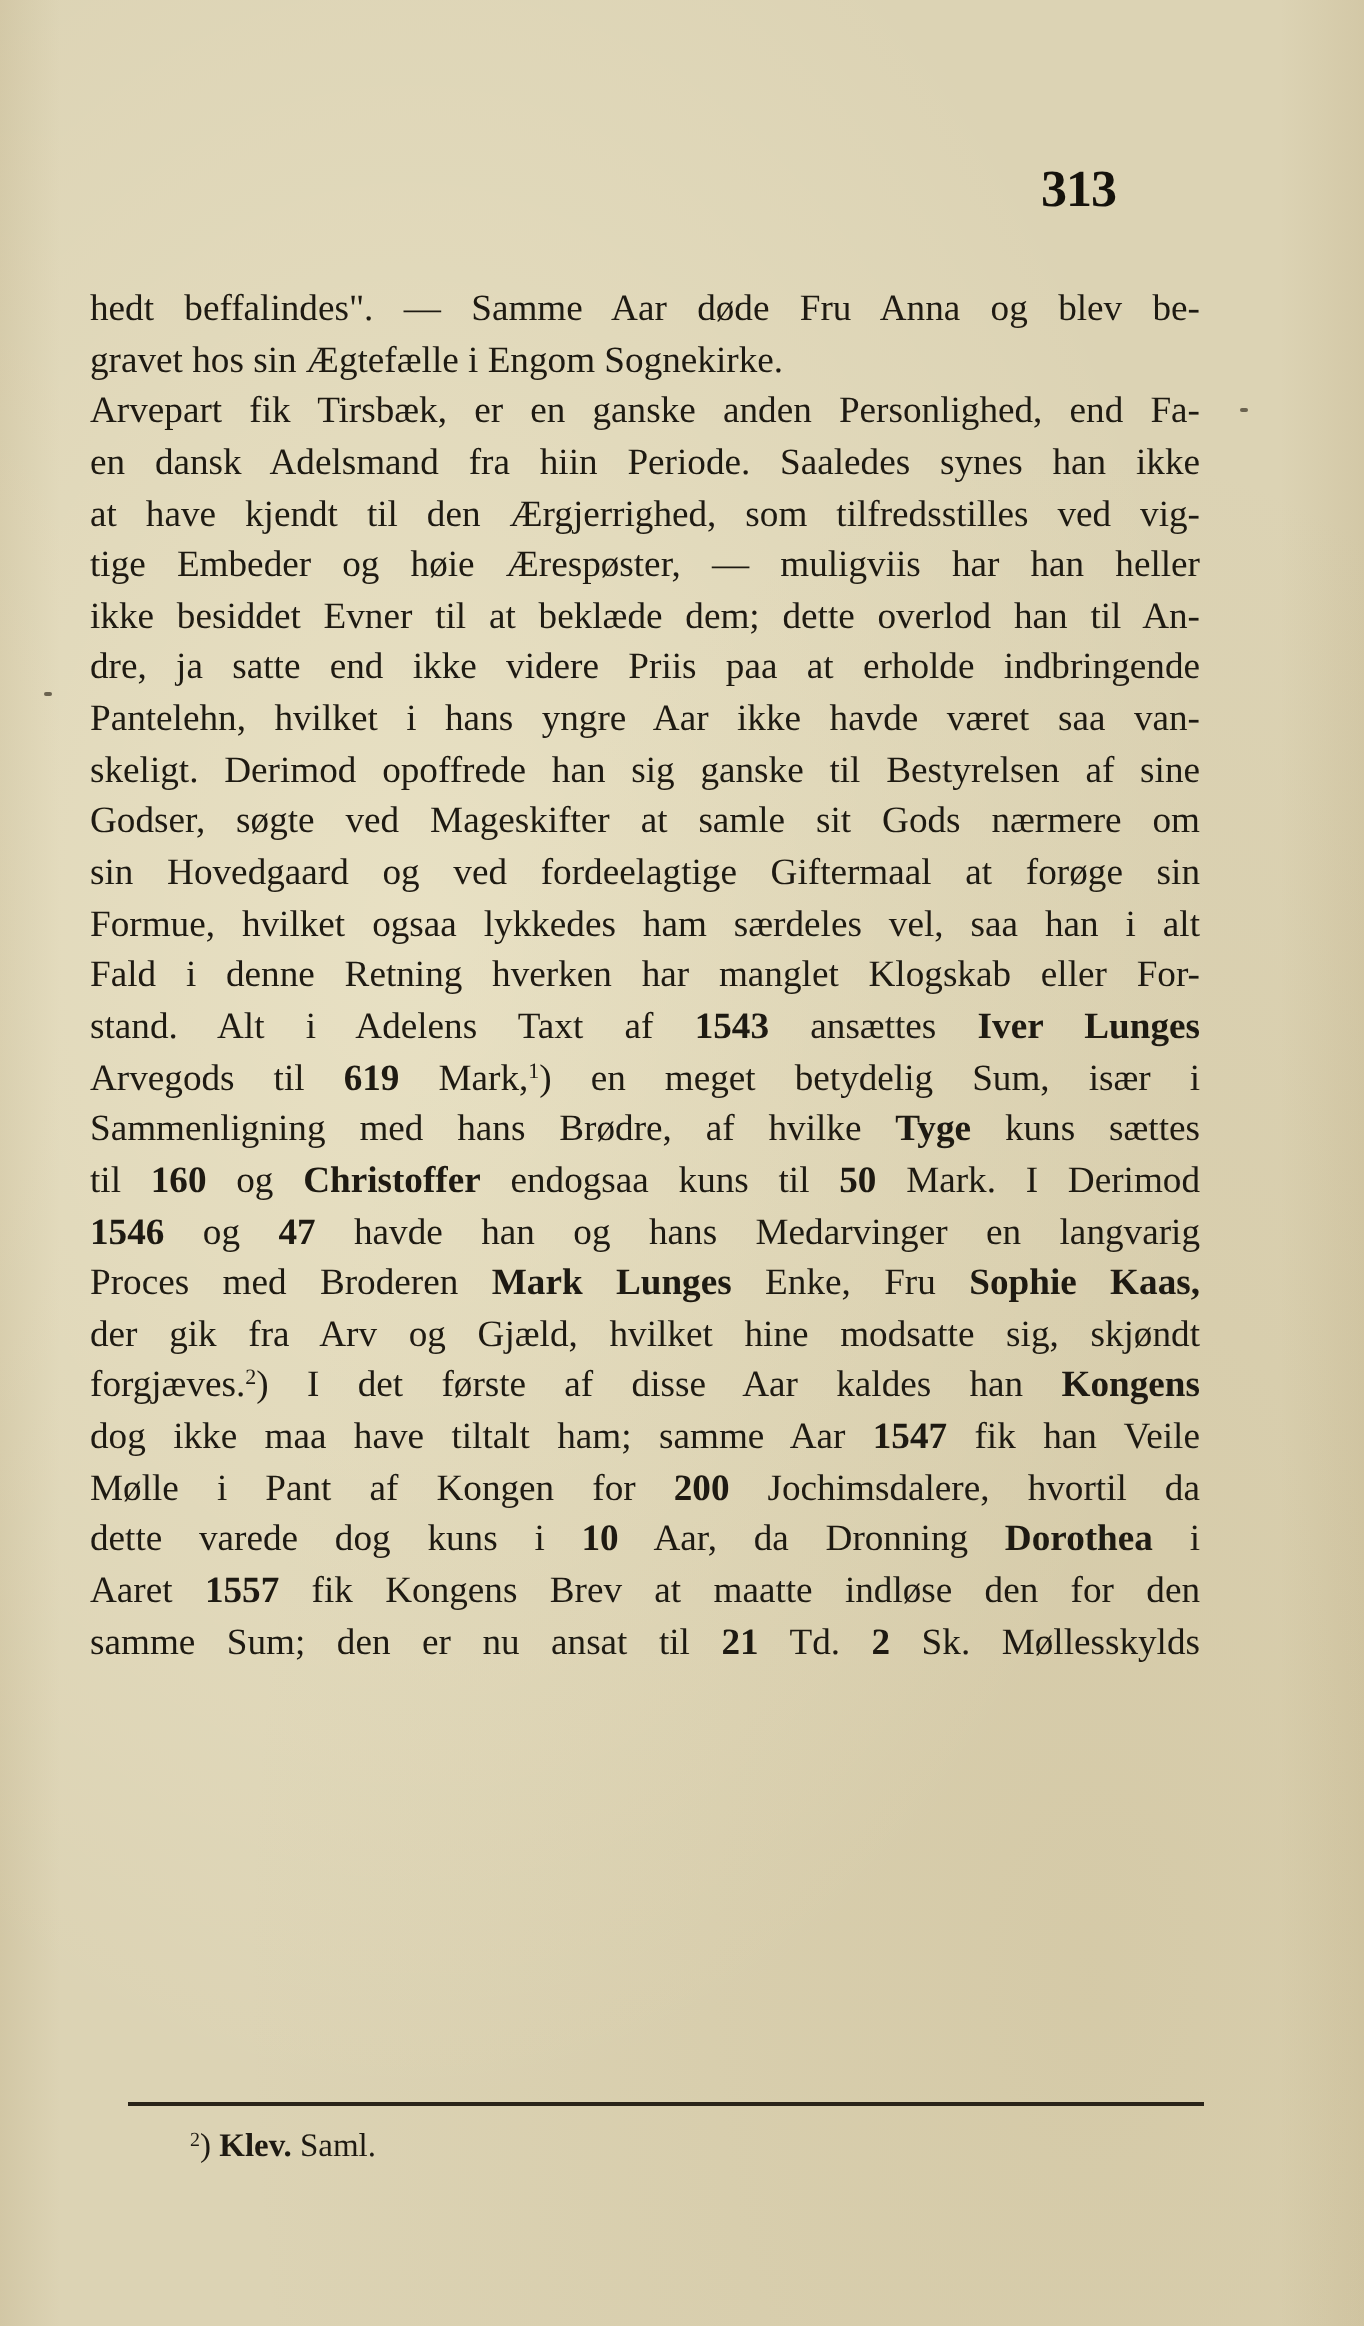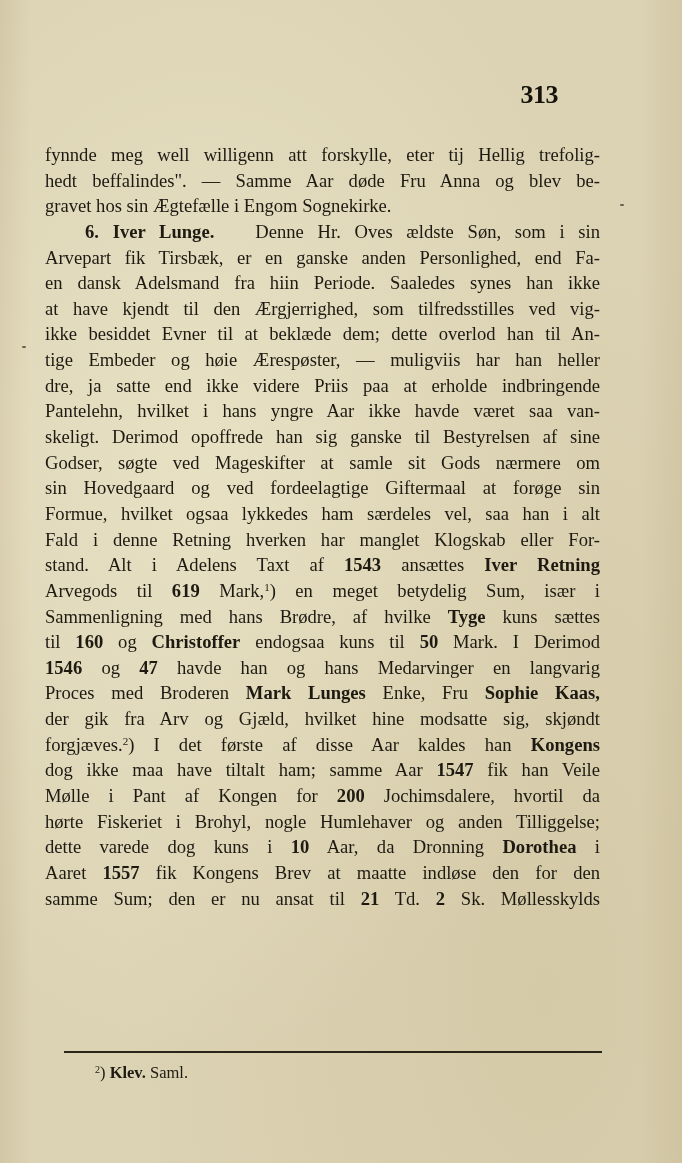--- a/index.html
+++ b/index.html
@@ -104,61 +104,58 @@
   }
 </style>
 </head>
 <body>
 
 <div class="page">
 
   <div class="page-number">313</div>
 
   <div class="body-text">
-    <span class="line">fynnde meg well willigenn att forskylle, eter tij Hellig trefolig-</span>
     <span class="line">hedt beffalindes". — Samme Aar døde Fru Anna og blev be-</span>
     <span class="line last">gravet hos sin Ægtefælle i Engom Sognekirke.</span>
 
-    <span class="line indent"><span class="num">6.</span> <span class="heading-name">Iver Lunge.</span>&nbsp;&nbsp;&nbsp;<span>Denne Hr. Oves ældste Søn, som i sin</span></span>
 
     <span class="line">Arvepart fik Tirsbæk, er en ganske anden Personlighed, end Fa-</span>
     <span class="line">en dansk Adelsmand fra hiin Periode.  Saaledes synes han ikke</span>
     <span class="line">at have kjendt til den Ærgjerrighed, som tilfredsstilles ved vig-</span>
+    <span class="line">tige Embeder og høie Ærespøster, — muligviis har han heller</span>
     <span class="line">ikke besiddet Evner til at beklæde dem; dette overlod han til An-</span>
-    <span class="line">tige Embeder og høie Ærespøster, — muligviis har han heller</span>
     <span class="line">dre, ja satte end ikke videre Priis paa at erholde indbringende</span>
     <span class="line">Pantelehn, hvilket i hans yngre Aar ikke havde været saa van-</span>
     <span class="line">skeligt.  Derimod opoffrede han sig ganske til Bestyrelsen af sine</span>
     <span class="line">Godser, søgte ved Mageskifter at samle sit Gods nærmere om</span>
     <span class="line">sin Hovedgaard og ved fordeelagtige Giftermaal at forøge sin</span>
     <span class="line">Formue, hvilket ogsaa lykkedes ham særdeles vel, saa han i alt</span>
     <span class="line">Fald i denne Retning hverken har manglet Klogskab eller For-</span>
 
-    <span class="line"><span>stand.  Alt i Adelens Taxt af </span><span class="num">1543</span><span> ansættes </span><span class="name">Iver Retning</span></span>
+    <span class="line"><span>stand.  Alt i Adelens Taxt af </span><span class="num">1543</span><span> ansættes </span><span class="name">Iver Lunges</span></span>
 
     <span class="line"><span>Arvegods til </span><span class="num">619</span><span> Mark,</span><sup>1</sup><span>) en meget betydelig Sum, især i</span></span>
 
     <span class="line"><span>Sammenligning med hans Brødre, af hvilke </span><span class="name">Tyge</span><span> kuns sættes</span></span>
 
     <span class="line"><span>til </span><span class="num">160</span><span> og </span><span class="name">Christoffer</span><span> endogsaa kuns til </span><span class="num">50</span><span> Mark.  I Derimod</span></span>
 
     <span class="line"><span class="num">1546</span><span> og </span><span class="num">47</span><span> havde han og hans Medarvinger en langvarig</span></span>
 
     <span class="line"><span>Proces med Broderen </span><span class="name">Mark Lunges</span><span> Enke, Fru </span><span class="name">Sophie Kaas,</span></span>
 
     <span class="line">der gik fra Arv og Gjæld, hvilket hine modsatte sig, skjøndt</span>
 
     <span class="line"><span>forgjæves.</span><sup>2</sup><span>)  I det første af disse Aar kaldes han </span><span class="name">Kongens</span></span>
 
 
     <span class="line"><span>dog ikke maa have tiltalt ham; samme Aar </span><span class="num">1547</span><span> fik han Veile</span></span>
 
     <span class="line"><span>Mølle i Pant af Kongen for </span><span class="num">200</span><span> Jochimsdalere, hvortil da</span></span>
 
-    <span class="line">hørte Fiskeriet i Brohyl, nogle Humlehaver og anden Tilliggelse;</span>
 
     <span class="line"><span>dette varede dog kuns i </span><span class="num">10</span><span> Aar, da Dronning </span><span class="name">Dorothea</span><span> i</span></span>
 
     <span class="line"><span>Aaret </span><span class="num">1557</span><span> fik Kongens Brev at maatte indløse den for den</span></span>
 
     <span class="line"><span>samme Sum; den er nu ansat til </span><span class="num">21</span><span> Td. </span><span class="num">2</span><span> Sk. Møllesskylds</span></span>
   </div>
 
   <div class="rule"></div>
 

